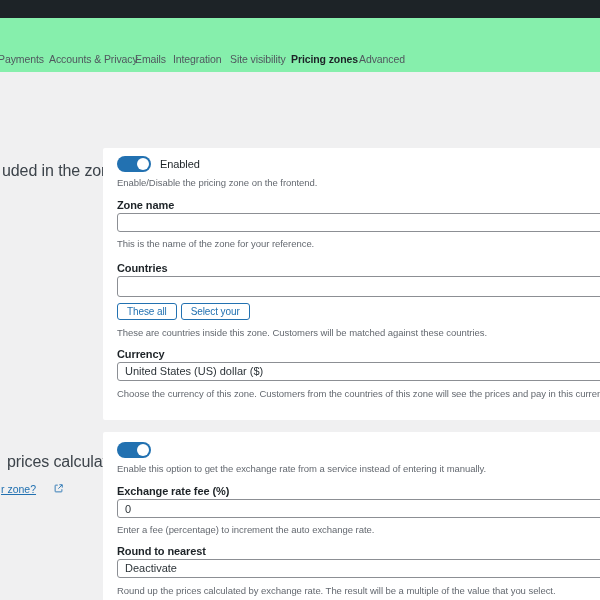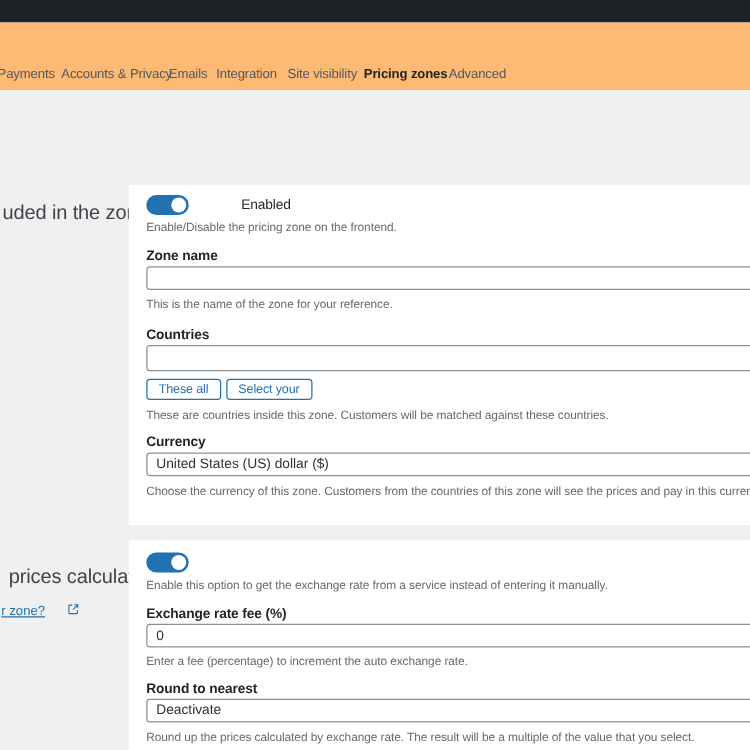--- a/index.html
+++ b/index.html
@@ -2,21 +2,21 @@
 <html><head>
 <meta charset="utf-8">
 <style>
   html,body{margin:0;padding:0;}
   body{
     width:600px;height:600px;overflow:hidden;position:relative;
     font-family:"Liberation Sans","DejaVu Sans",sans-serif;
     background:#f0f0f1;
   }
   .admin-bar{position:absolute;left:0;top:0;width:600px;height:18px;background:#1d2327;}
-  .tabs-bar{position:absolute;left:0;top:18px;width:600px;height:54px;background:#fdba74;}
+  .tabs-bar{position:absolute;left:0;top:18px;width:600px;height:54px;background:#86efac;}
   .tab{
     position:absolute;top:35px;font-size:10.5px;color:#50575e;
     padding-bottom:7px;cursor:pointer;white-space:nowrap;letter-spacing:-0.1px;
   }
   .tab.active{font-weight:bold;color:#1d2327;border-bottom:3px solid #404040;}
   .page-bg{position:absolute;left:0;top:72px;width:600px;height:528px;background:#f0f0f1;}
 
   .side-text{position:absolute;font-size:16px;color:#3c434a;white-space:nowrap;letter-spacing:-0.1px;}
   .side-link{
     position:absolute;font-size:10.5px;color:#2271b1;text-decoration:underline;
@@ -31,21 +31,21 @@
 
   .toggle-row{display:flex;align-items:center;gap:9px;}
   .toggle{
     width:34px;height:16px;border-radius:9px;background:#2271b1;position:relative;
     flex:0 0 auto;cursor:pointer;
   }
   .toggle::after{
     content:"";position:absolute;right:2px;top:2px;width:12px;height:12px;
     border-radius:50%;background:#ffffff;
   }
-  .toggle-label{font-size:11px;color:#1d2327;letter-spacing:-0.1px;margin-left:33px;}
+  .toggle-label{font-size:11px;color:#1d2327;letter-spacing:-0.1px;}
 
   .field-label{font-size:11px;font-weight:bold;color:#1d2327;letter-spacing:-0.1px;}
   .desc{font-size:9.5px;color:#646970;white-space:nowrap;letter-spacing:-0.05px;}
 
   .text-input{
     box-sizing:border-box;display:block;width:calc(100% - 14px);height:19px;
     border:1px solid #8c8f94;border-radius:3px;background:#fff;
     font-family:inherit;font-size:11px;color:#2c3338;padding:0 7px;outline:none;
   }
   .select-box{

